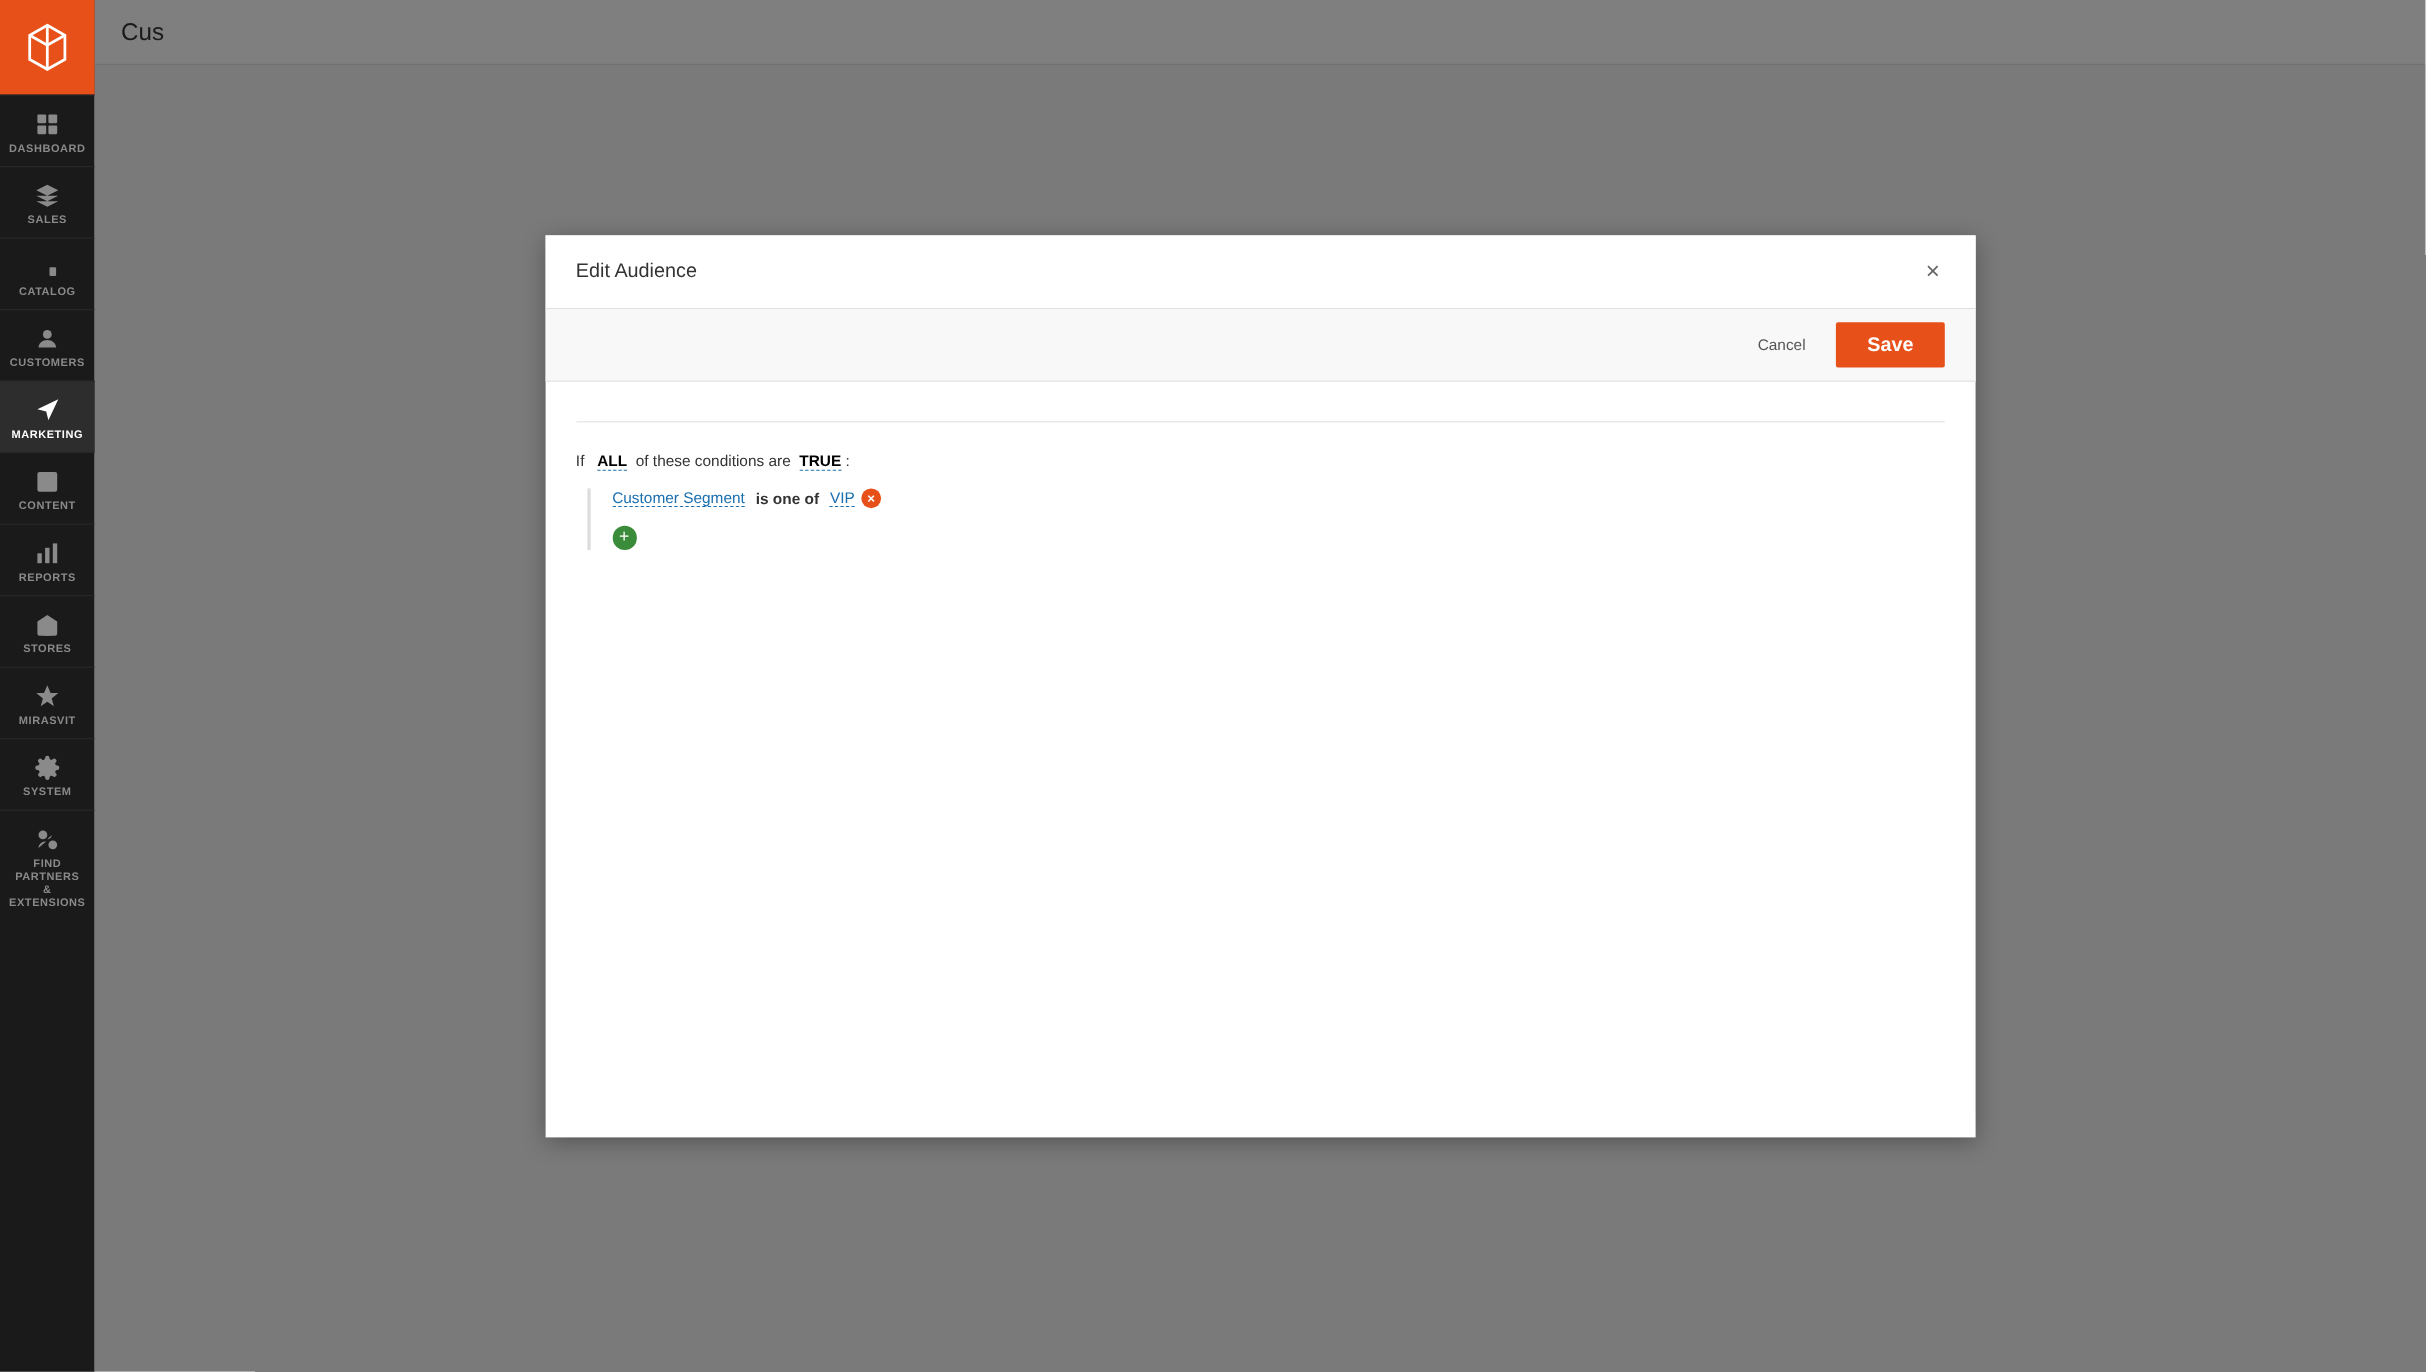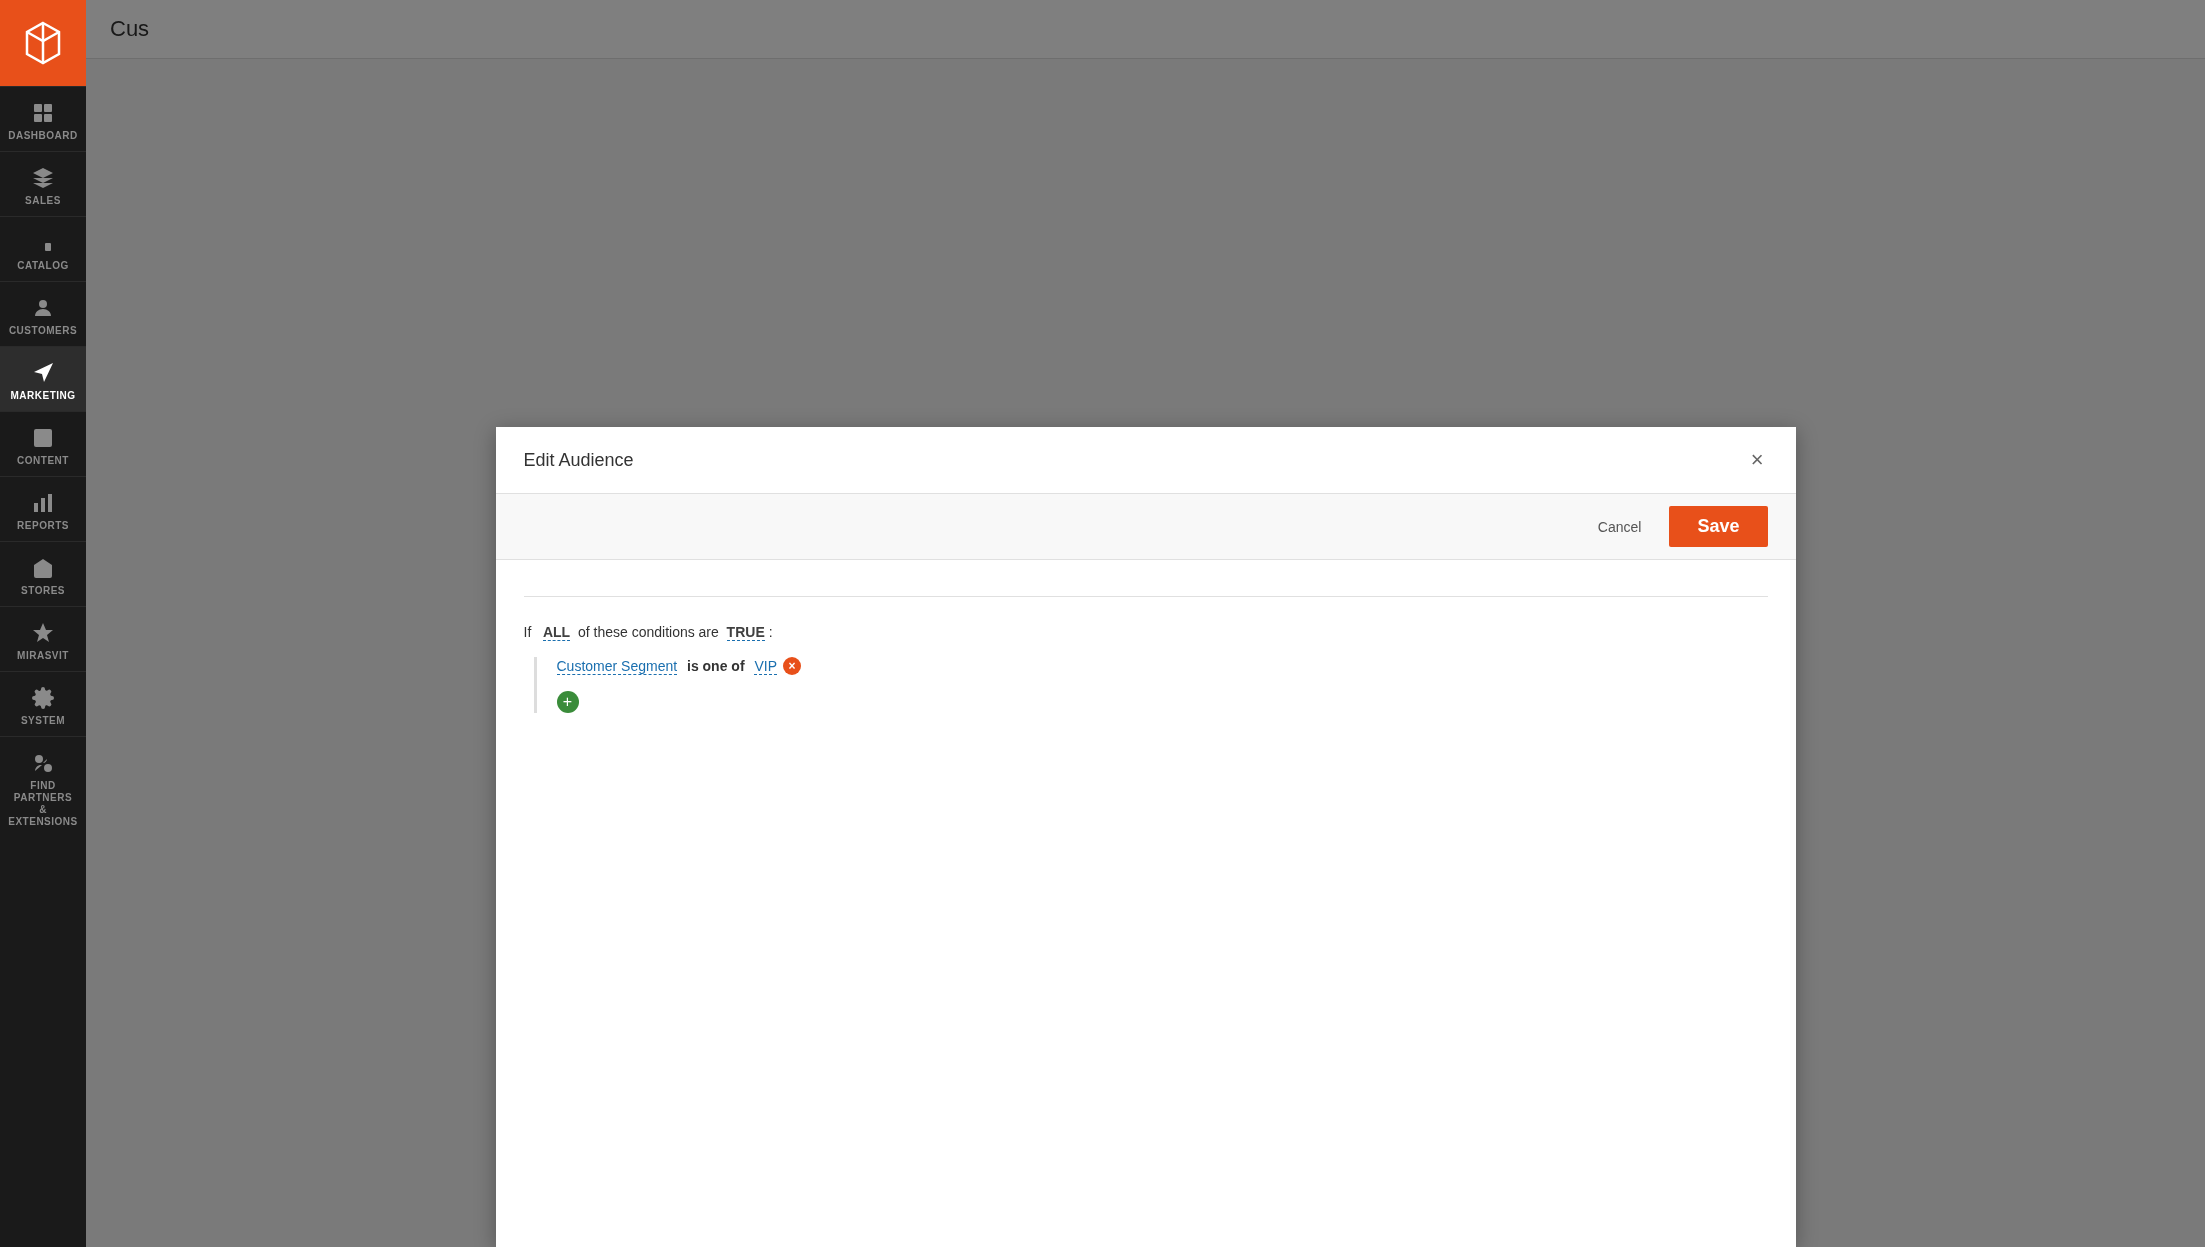--- a/index.html
+++ b/index.html
@@ -65,21 +65,21 @@
       font-weight: 400;
       color: #333;
     }
 
     
     .modal-overlay {
       position: absolute;
       top: 0; left: 0; right: 0; bottom: 0;
       background: rgba(0,0,0,0.5);
       display: flex;
-      align-items: flex-end;
+      align-items: center;
       justify-content: center;
       padding-top: 0;
       z-index: 10;
     }
     .modal {
       background: #fff;
       width: calc(100% - 40px);
       max-width: 1300px;
       min-height: 820px;
       margin-top: 0;
@@ -161,21 +161,21 @@
     .conditions-block {
       font-size: 14px;
       color: #333;
     }
     .condition-if-line {
       margin-bottom: 14px;
       line-height: 1.6;
     }
     .condition-if-line .kw { font-weight: 700; }
     .condition-if-line .link-style {
-      color: #404040;
+      color: #000000;
       text-decoration: none;
       border-bottom: 1px dashed #1a6faf;
       cursor: pointer;
       font-weight: 700;
     }
 
     .condition-row {
       border-left: 3px solid #ddd;
       padding-left: 20px;
       margin-left: 10px;

